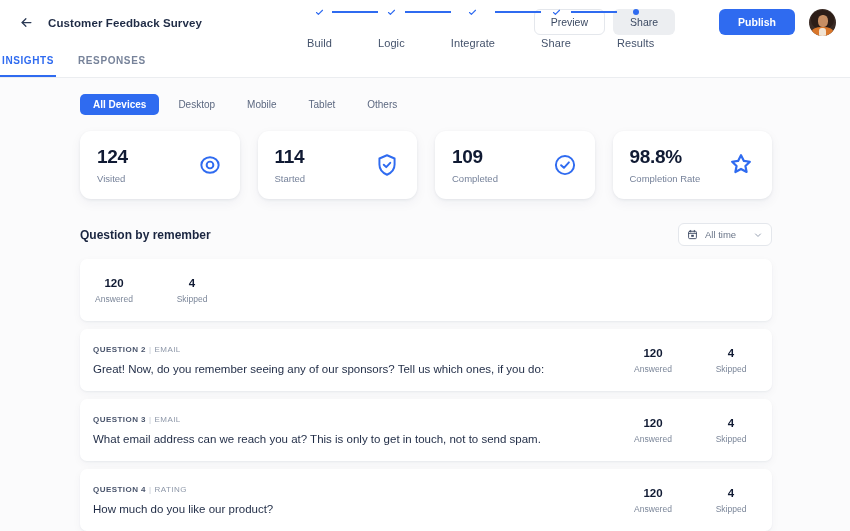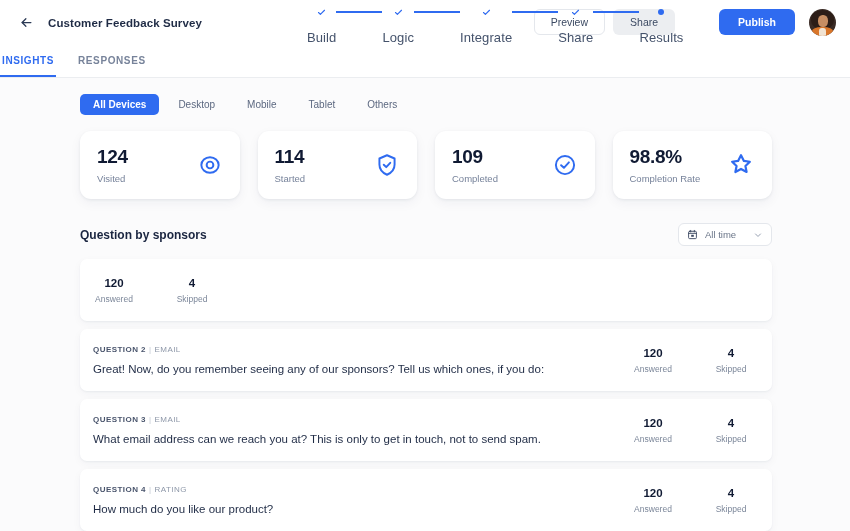--- a/index.html
+++ b/index.html
@@ -68,23 +68,23 @@
     font-size: 10px;
     line-height: 1;
   }
   .step-dot {
     width: 6px; height: 6px;
     border-radius: 50%;
     background: #2f6bf0;
     display: block;
   }
   .step-label {
-    font-size: 13px;
+    font-size: 11px;
     color: #44526b;
-    margin-top: 12px;
+    margin-top: 19px;
     white-space: nowrap;
     letter-spacing: .1px;
   }
   .step-line {
     height: 1.5px;
     width: 46px;
     background: #2f6bf0;
     margin-top: 5px;
     flex: 0 0 auto;
   }
@@ -413,21 +413,21 @@
       <div class="stat-icon">
         <svg width="28" height="28" viewBox="0 0 24 24" fill="none" stroke="currentColor" stroke-width="1.9" stroke-linecap="round" stroke-linejoin="round">
           <path d="M12 3.6l2.5 4.9 5.1.7-3.8 3.6 1 5.2-4.8-2.6-4.8 2.6 1-5.2-3.8-3.6 5.1-.7z"></path>
         </svg>
       </div>
     </div>
 
   </div>
 
   <div class="section-head">
-    <div class="section-title">Question by sponsors</div>
+    <div class="section-title">Question by remember</div>
     <div class="date-select">
       <span class="cal">
         <svg width="11" height="11" viewBox="0 0 24 24" fill="none" stroke="currentColor" stroke-width="2" stroke-linecap="round" stroke-linejoin="round">
           <rect x="3.5" y="5" width="17" height="16" rx="2.2"></rect>
           <line x1="3.5" y1="9.5" x2="20.5" y2="9.5"></line>
           <line x1="8" y1="3" x2="8" y2="6.4"></line>
             <line x1="16" y1="3" x2="16" y2="6.4"></line>
           <rect x="9.2" y="12.6" width="5.6" height="4.4" fill="currentColor" stroke="none"></rect>
         </svg>
       </span>

